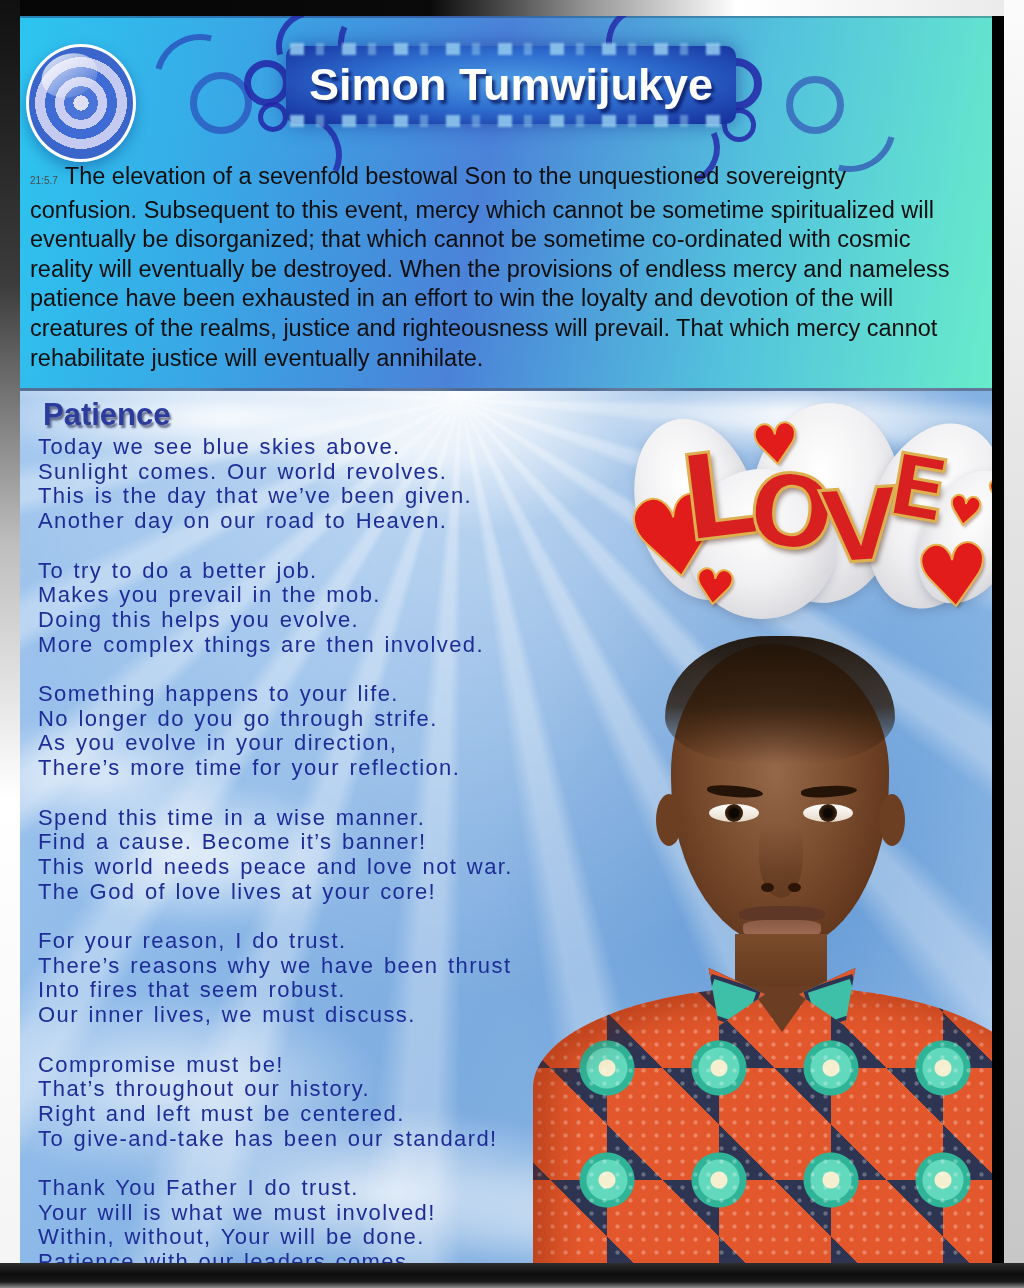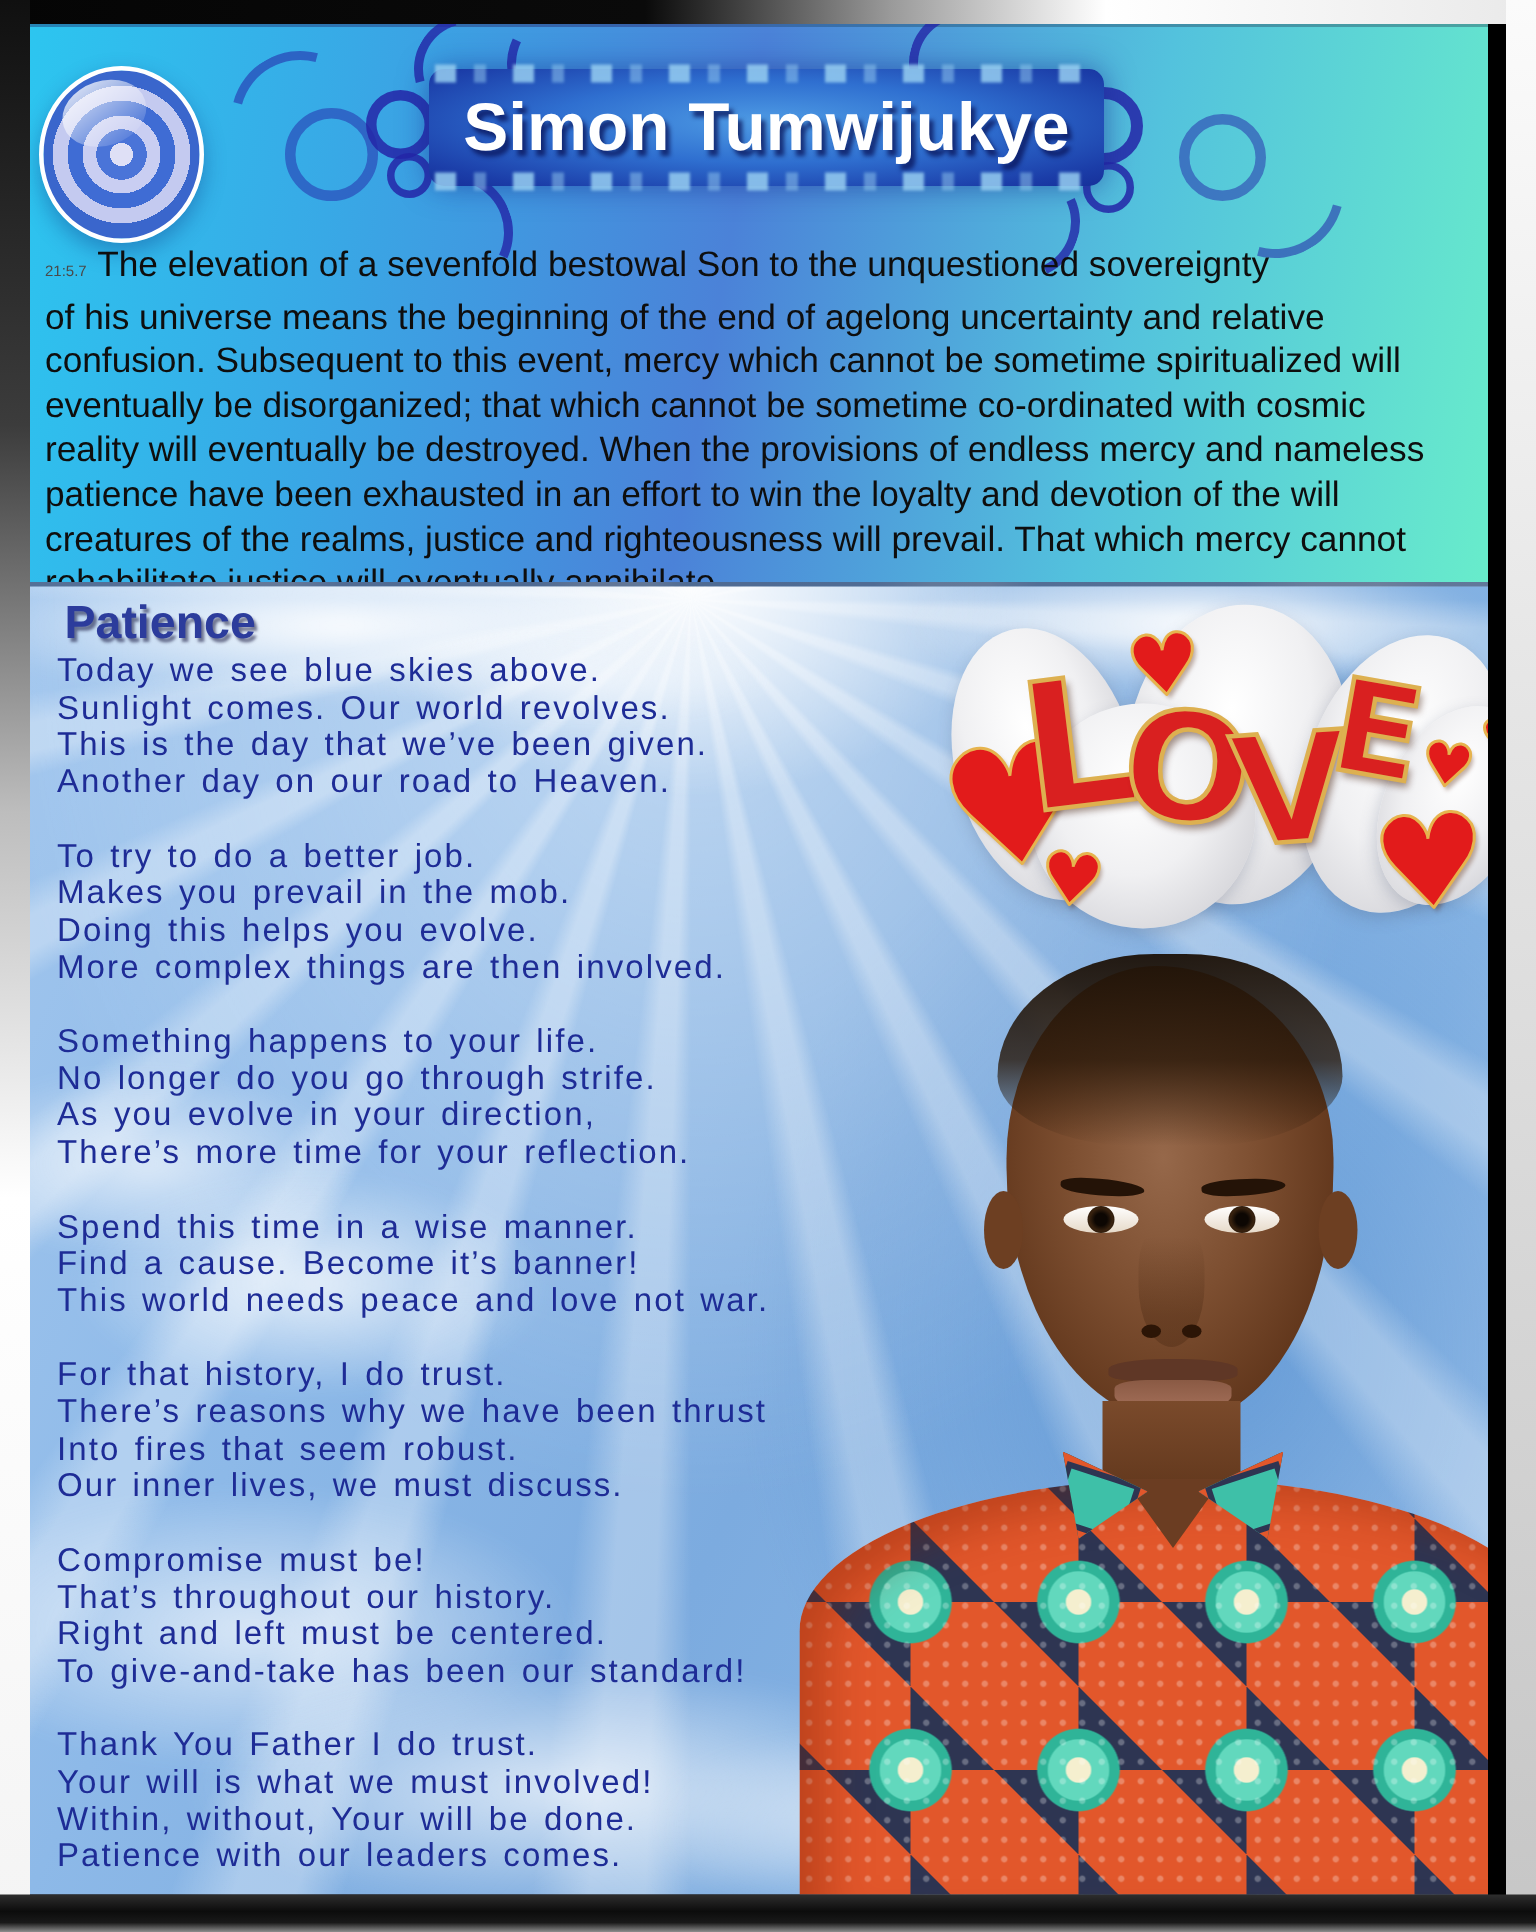--- a/index.html
+++ b/index.html
@@ -151,21 +151,20 @@
 
       <div class="banner">
         <div class="page-title">Simon Tumwijukye</div>
       </div>
 
       <div class="quote">
         <div>
           <span class="qref">21:5.7</span><span>The elevation of a sevenfold bestowal Son to the unquestioned sovereignty</span>
         </div>
         <div>
-            <div>of his universe means the beginning of the end of agelong uncertainty and relative</div>
             <div>confusion. Subsequent to this event, mercy which cannot be sometime spiritualized will</div>
             <div>eventually be disorganized; that which cannot be sometime co-ordinated with cosmic</div>
             <div>reality will eventually be destroyed. When the provisions of endless mercy and nameless</div>
             <div>patience have been exhausted in an effort to win the loyalty and devotion of the will</div>
             <div>creatures of the realms, justice and righteousness will prevail. That which mercy cannot</div>
             <div>rehabilitate justice will eventually annihilate.</div>
           </div>
       </div>
     </div>
 
@@ -197,23 +196,24 @@
           <div class="stanza">
             <div>Something happens to your life.</div>
             <div>No longer do you go through strife.</div>
             <div>As you evolve in your direction,</div>
             <div>There’s more time for your reflection.</div>
           </div>
           <div class="stanza">
             <div>Spend this time in a wise manner.</div>
             <div>Find a cause. Become it’s banner!</div>
             <div>This world needs peace and love not war.</div>
-          </div>
-          <div class="stanza">
-            <div>For that history, I do trust.</div>
+            <div>The God of love lives at your core!</div>
+          </div>
+          <div class="stanza">
+            <div>For your reason, I do trust.</div>
             <div>There’s reasons why we have been thrust</div>
             <div>Into fires that seem robust.</div>
             <div>Our inner lives, we must discuss.</div>
           </div>
           <div class="stanza">
             <div>Compromise must be!</div>
             <div>That’s throughout our history.</div>
             <div>Right and left must be centered.</div>
             <div>To give-and-take has been our standard!</div>
           </div>

